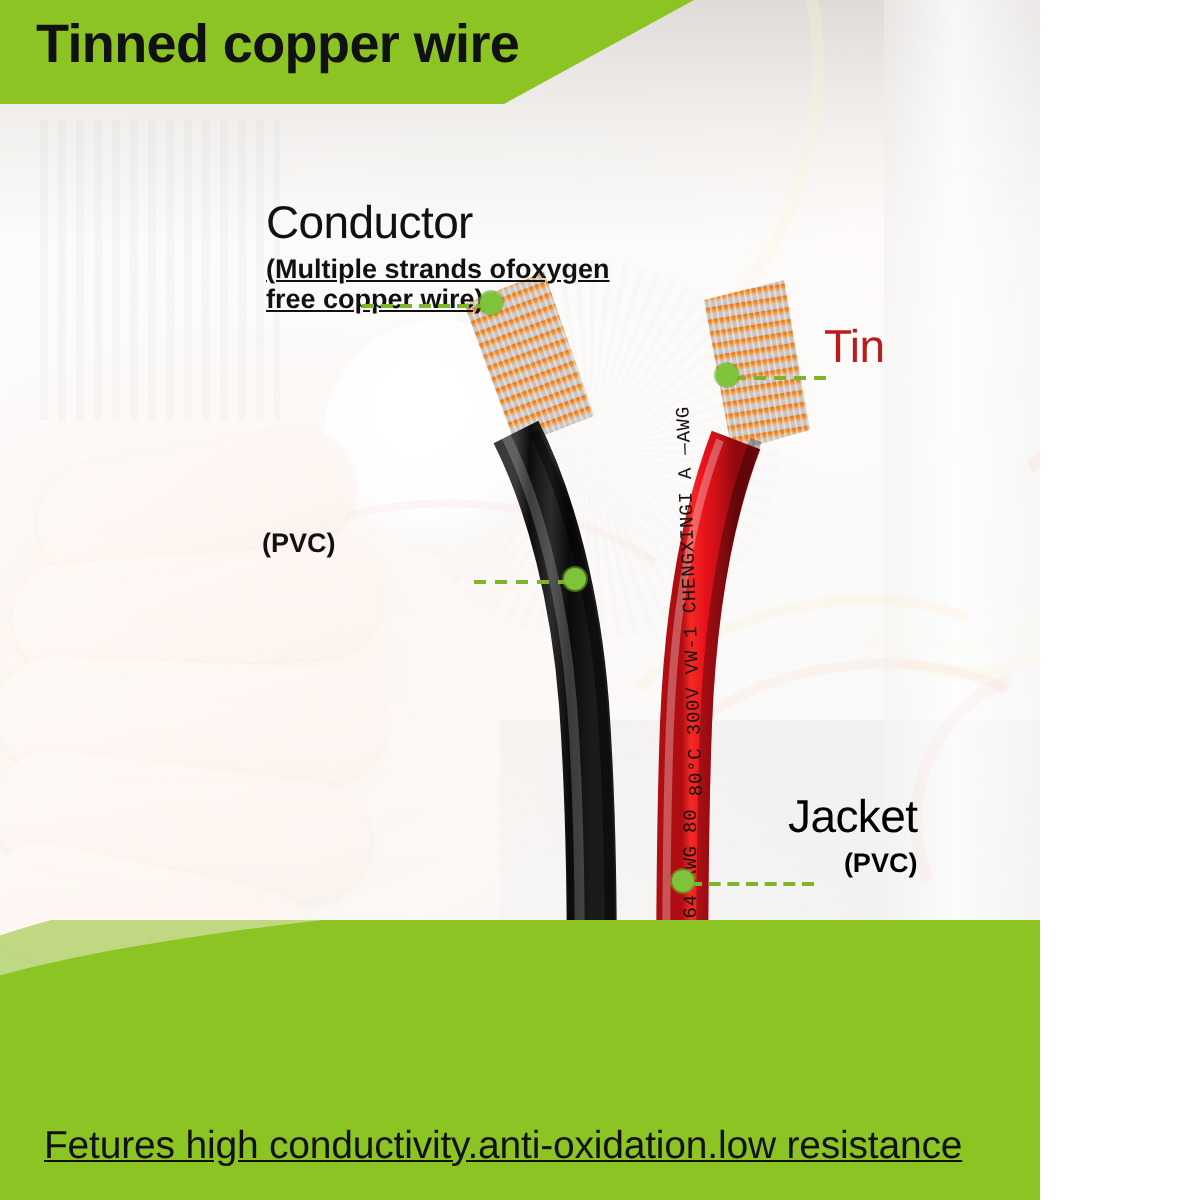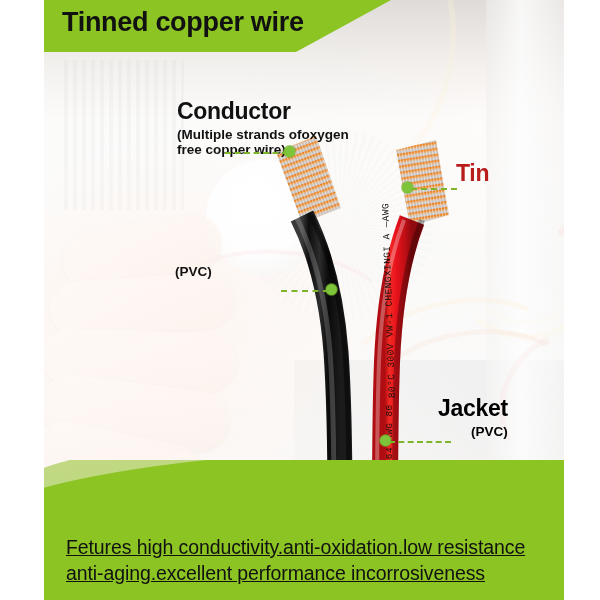--- a/index.html
+++ b/index.html
@@ -7,21 +7,20 @@
   body {
     font-family: "Liberation Sans", sans-serif;
     background:#ffffff;
     overflow:hidden;
   }
   #page {
     position:relative;
     width:520px; height:600px;
     overflow:hidden;
     background:#f2f0ee;
-    margin-left:44px;
   }
 
   
   .bg-layer { position:absolute; inset:0; overflow:hidden; }
   .bg-base {
     position:absolute; inset:0;
     background:
       radial-gradient(ellipse 300px 230px at 120px 330px, rgba(250,228,214,0.95) 0%, rgba(250,233,222,0.75) 45%, rgba(248,244,240,0.1) 78%),
       radial-gradient(ellipse 260px 200px at 470px 120px, rgba(255,248,245,0.9) 0%, rgba(248,246,244,0.3) 70%),
       linear-gradient(160deg,#fbfbfa 0%,#f4f2f0 40%,#eceae8 70%,#e6e3e0 100%);
@@ -119,21 +118,21 @@
     z-index:8; color:#111111;
     font-size:19.5px; line-height:25.5px; letter-spacing:-0.1px;
   }
   .footer-text div { white-space:nowrap; }
 
   
   .wires { position:absolute; inset:0; z-index:4; }
 
   
   .label { position:absolute; z-index:9; color:#111111; }
-  .label .title { font-size:23px; font-weight:bold; letter-spacing:-0.3px; white-space:nowrap; }
+  .label .title { font-size:23px; font-weight:normal; letter-spacing:-0.3px; white-space:nowrap; }
   .label .sub   { font-size:13.5px; font-weight:bold; line-height:15px; }
   .label .sub div { white-space:nowrap; }
 
   .leader { position:absolute; z-index:9; height:0; border-top:2px dashed #7FB52A; }
   .dot {
     position:absolute; z-index:10;
     width:11px; height:11px; border-radius:50%;
     background:#7DC43A;
     box-shadow:0 0 0 1px rgba(110,170,40,0.6);
   }
@@ -231,21 +230,21 @@
       <text x="0" y="0" fill="#15100f" font-size="9.5" font-family="Liberation Mono, monospace" letter-spacing="0.4" transform="translate(351,398) rotate(-92)">80°C 300V VW-1 CHENGXINGI A —AWG</text>
       <text x="0" y="0" fill="#15100f" font-size="9.5" font-family="Liberation Mono, monospace" letter-spacing="0.4" transform="translate(348,508) rotate(-90)">STYLE 2464 AWG 80</text>
     </g>
   </svg>
 
   <div class="header"></div>
   <div class="header-title" style="color: rgb(17, 17, 17);">Tinned copper wire</div>
 
   <div class="label" style="left: 133px; top: 98px; color: rgb(17, 17, 17);">
     <div class="title">Conductor</div>
-    <div class="sub" style="margin-top:2px;">
+    <div class="sub" style="margin-top:2px;text-decoration:underline;">
       <div>(Multiple strands ofoxygen</div>
       <div>free copper wire)</div>
     </div>
   </div>
   <div class="leader" style="left: 181px; top: 152px; width: 63px; border-top-color: rgb(127, 181, 42);"></div>
   <div class="dot" style="left: 240px; top: 146px; background: rgb(125, 196, 58);"></div>
 
   <div class="label" style="left: 412px; top: 160px; color: #b91c1c;">
     <div class="title">Tin</div>
   </div>
@@ -268,16 +267,15 @@
   </div>
   <div class="leader" style="left: 345px; top: 441px; width: 62px; border-top-color: rgb(127, 181, 42);"></div>
   <div class="dot" style="left: 336px; top: 435px; background: rgb(125, 196, 58);"></div>
 
   <div class="footer-band">
     <div class="footer-light" style="background: rgb(155, 199, 62); opacity: 0.62;"></div>
     <div class="footer-solid"></div>
   </div>
   <div class="footer-text" style="color: rgb(17, 17, 17); text-decoration: underline;">
     <div>Fetures high conductivity.anti-oxidation.low resistance</div>
-    <div>anti-aging.excellent performance incorrosiveness</div>
   </div>
 
 </div>
 
 </body></html>

